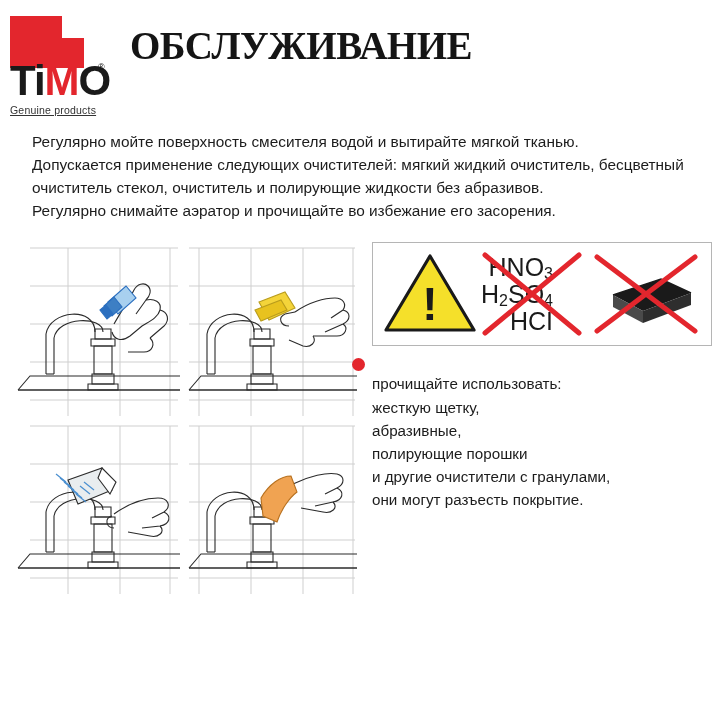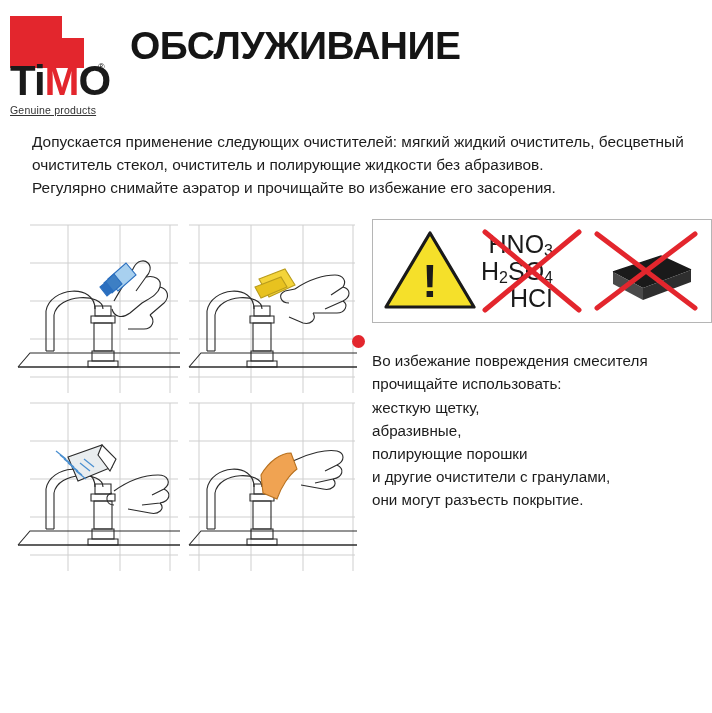--- a/index.html
+++ b/index.html
@@ -80,20 +80,21 @@
     top: 88px;
     font-size: 10.5px;
     color: #333;
     letter-spacing: 0.2px;
     text-decoration: underline;
   }
   .title-block {
     flex: 1 1 auto;
     padding-left: 8px;
     padding-top: 12px;
+    font-family: Liberation Serif, serif;
   }
   .title-line {
     font-weight: bold;
     font-size: 39px;
     line-height: 1.03;
     letter-spacing: -0.5px;
     color: #151515;
     white-space: nowrap;
   }
 
@@ -218,20 +219,21 @@
         <div class="logo-sub">Genuine products</div>
       </div>
     </div>
 
     <div class="title-block">
       <div class="title-line">ОБСЛУЖИВАНИЕ</div>
     </div>
   </div>
 
   <div class="intro">
+    <p>Регулярно мойте поверхность смесителя водой и вытирайте мягкой тканью.</p>
     <p>Допускается применение следующих очистителей: мягкий жидкий очиститель, бесцветный очиститель стекол, очиститель и полирующие жидкости без абразивов.</p>
     <p>Регулярно снимайте аэратор и прочищайте во избежание его засорения.</p>
   </div>
 
   <div class="main">
 
     <div class="illustrations">
 
       <div class="ill-row">
 
@@ -425,21 +427,20 @@
             </g>
             <path d="M6 6 L104 80" stroke="#e3262d" stroke-width="5" stroke-linecap="round"></path>
             <path d="M104 6 L6 80" stroke="#e3262d" stroke-width="5" stroke-linecap="round"></path>
           </svg>
         </div>
       </div>
 
       <div class="caution-bullet"></div>
 
       <div class="caution">
-        <p>Во избежание повреждения смесителя</p>
         <p>прочищайте использовать:</p>
         <p>жесткую щетку,</p>
         <p>абразивные,</p>
         <p>полирующие порошки</p>
         <p>и другие очистители с гранулами,</p>
         <p>они могут разъесть покрытие.</p>
       </div>
     </div>
   </div>
 </div>

